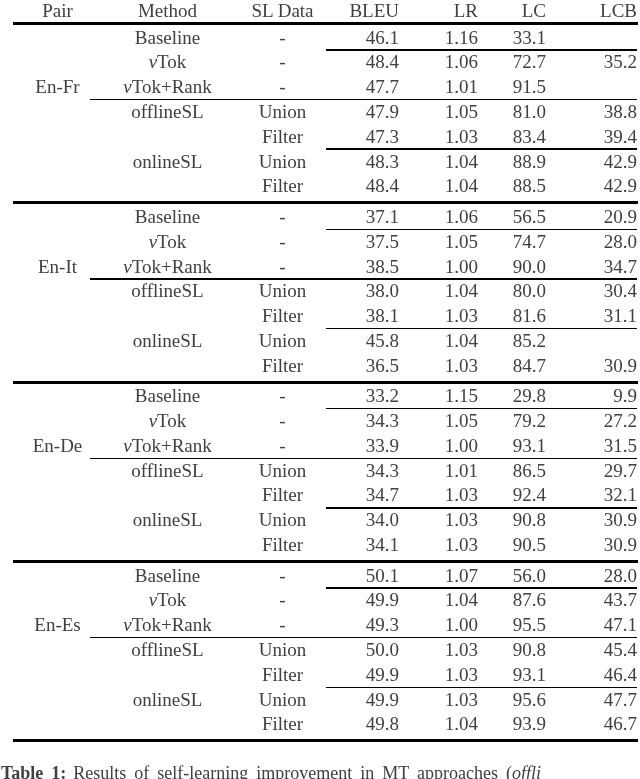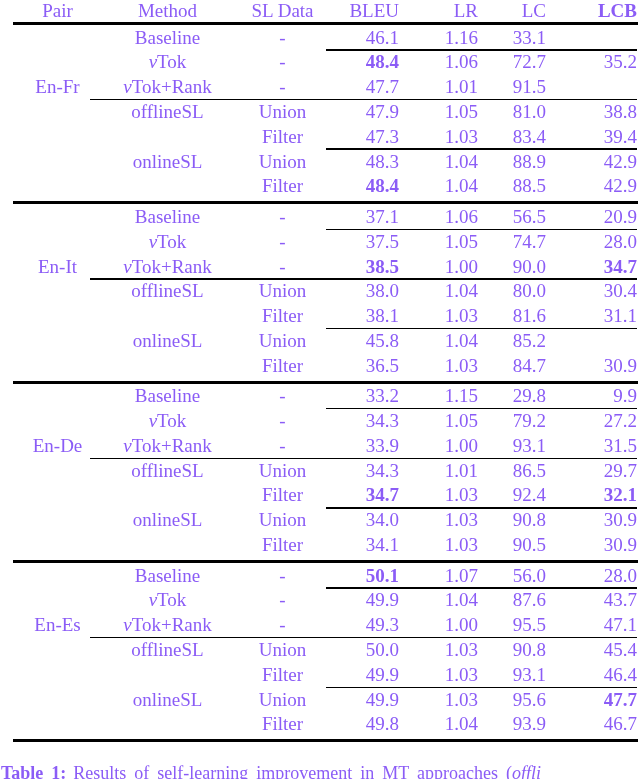--- a/index.html
+++ b/index.html
@@ -1,30 +1,30 @@
 <!DOCTYPE html>
 <html><head>
 <meta charset="utf-8">
 <style>
   html,body{margin:0;padding:0;background:#fff;}
   #page{
     position:relative;width:640px;height:779px;background:#ffffff;
     font-family:"Liberation Serif","DejaVu Serif",serif;
-    color:#8b5cf6;font-size:19px;overflow:hidden;
+    color:#404040;font-size:19px;overflow:hidden;
   }
   .row{
     display:grid;
     grid-template-columns:15px 85px 135px 95px 72px 79px 68px 91px;
     height:24.8px;align-items:center;position:relative;
   }
   .row.hdr{height:21px;}
   .c{white-space:nowrap;overflow:visible;}
   .ctr{text-align:center;}
   .num{text-align:right;padding-right:3px;}
-  .b{font-weight:bold;}
+  .b{font-weight:normal;}
   .it{}
   .hrule{height:2.8px;background:#000;margin:2.6px 2px 0.4px 13px;}
   .hrule.top{margin-top:1px;}
   .cmid{position:absolute;top:-0.7px;height:1.4px;background:#000;right:3px;}
   .cmid.mid4{left:326px;}
   .cmid.mid2{left:90px;}
   .caption{
     position:absolute;top:763px;left:1px;right:0;
     font-size:18px;line-height:20px;word-spacing:3.5px;white-space:nowrap;
   }

